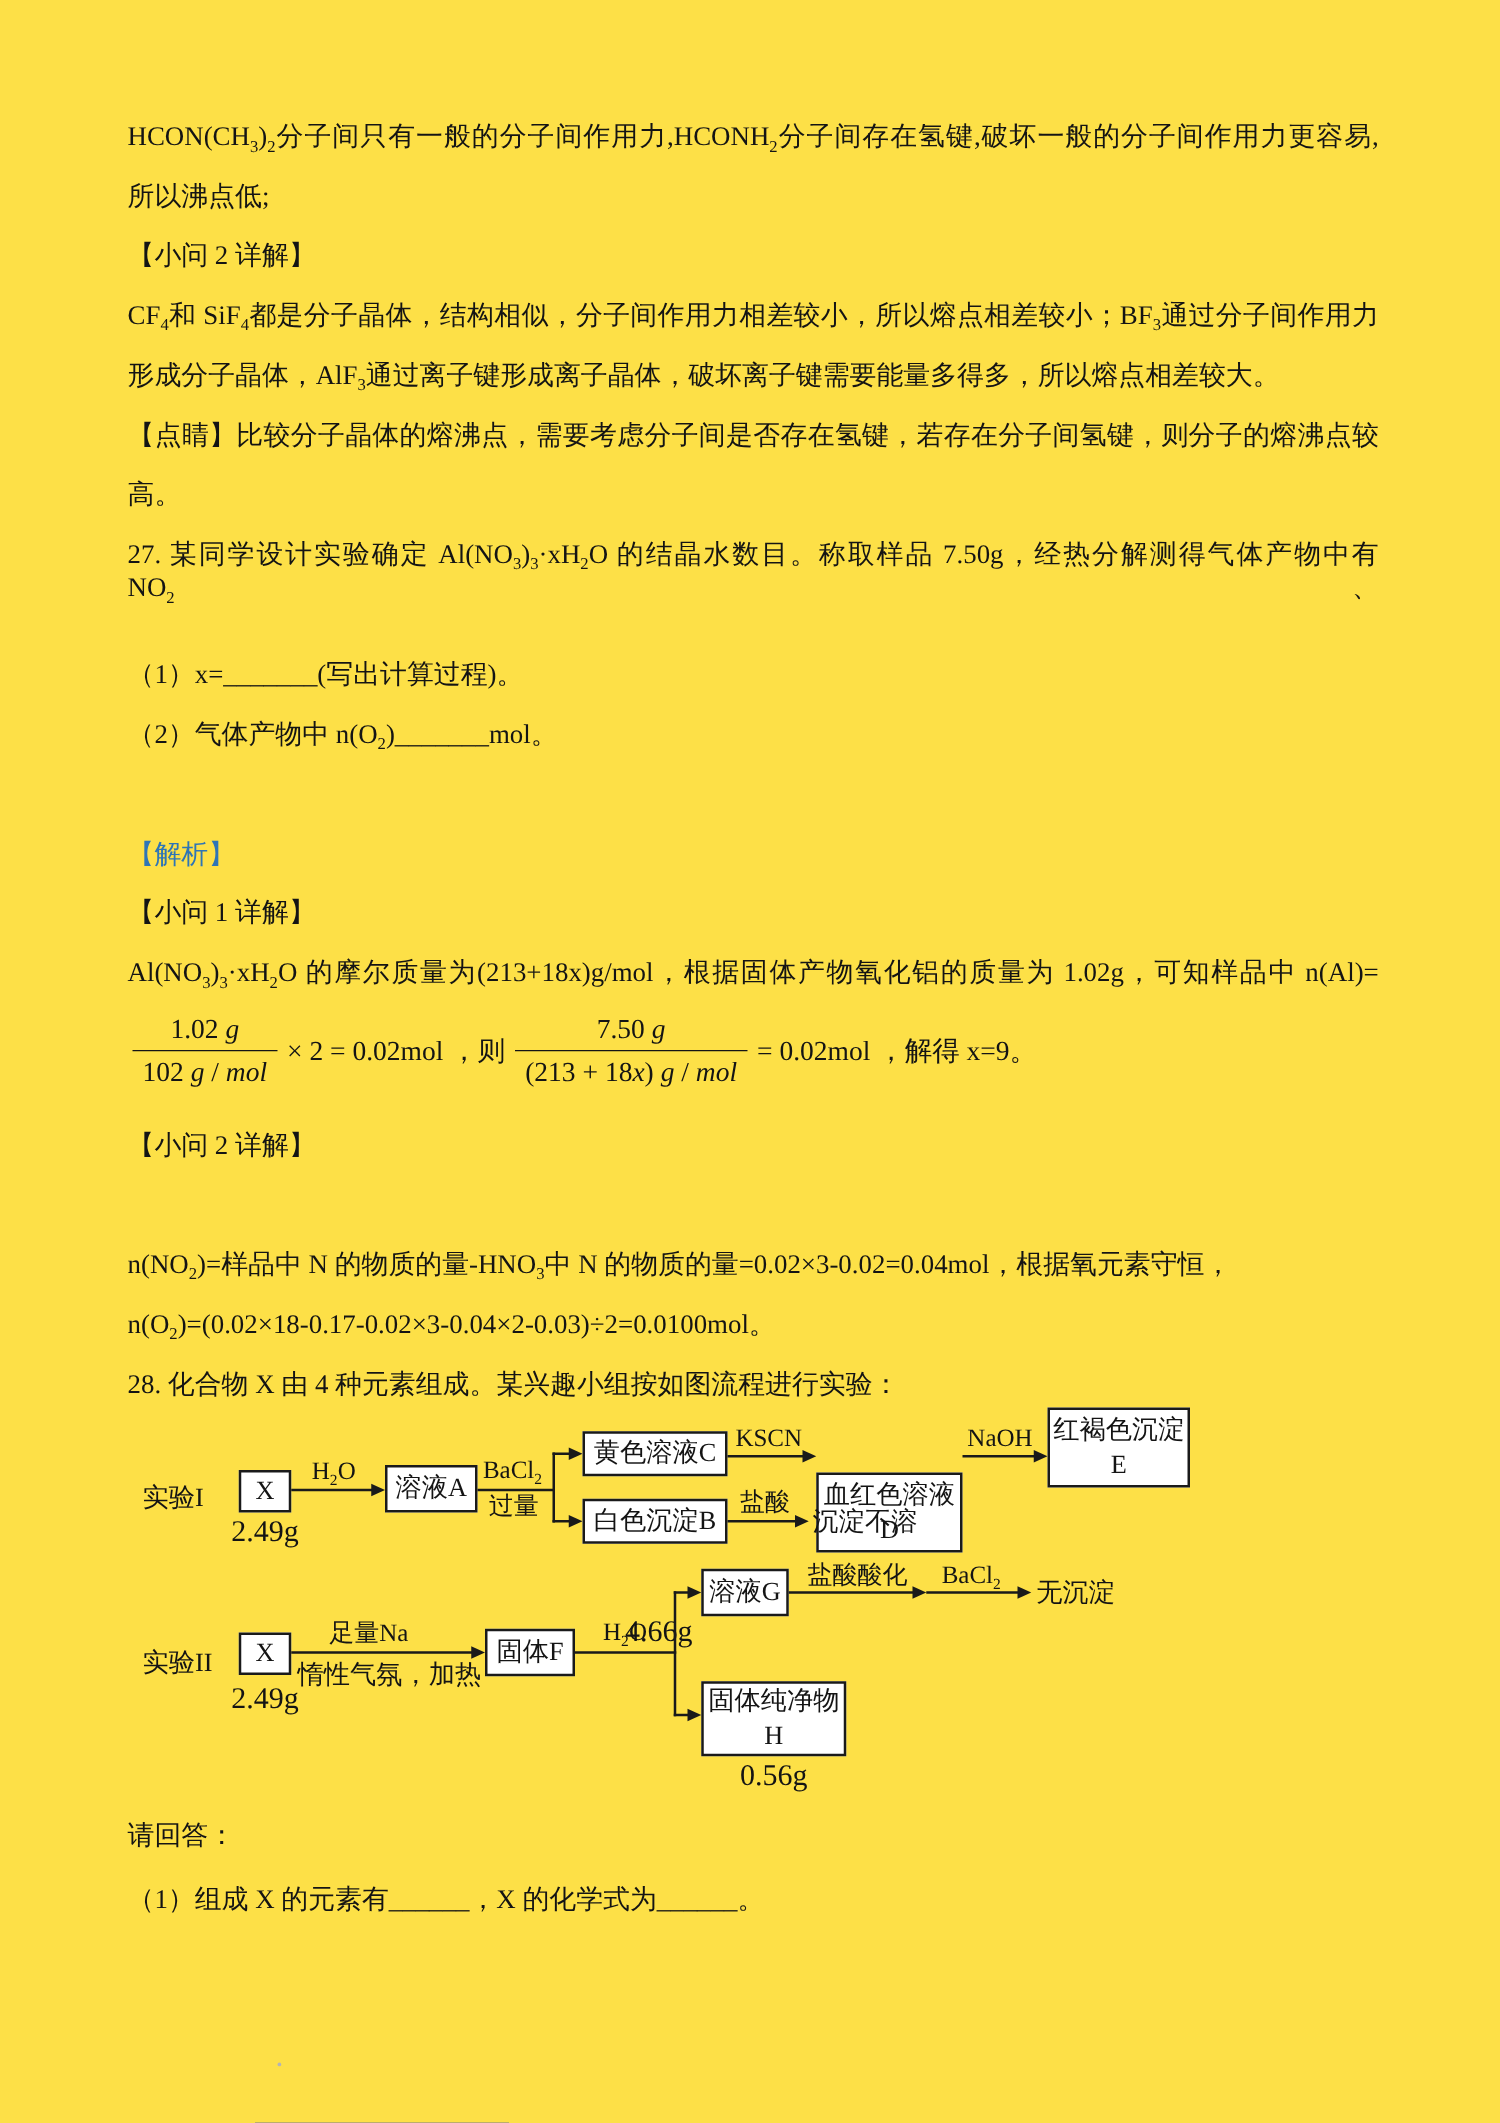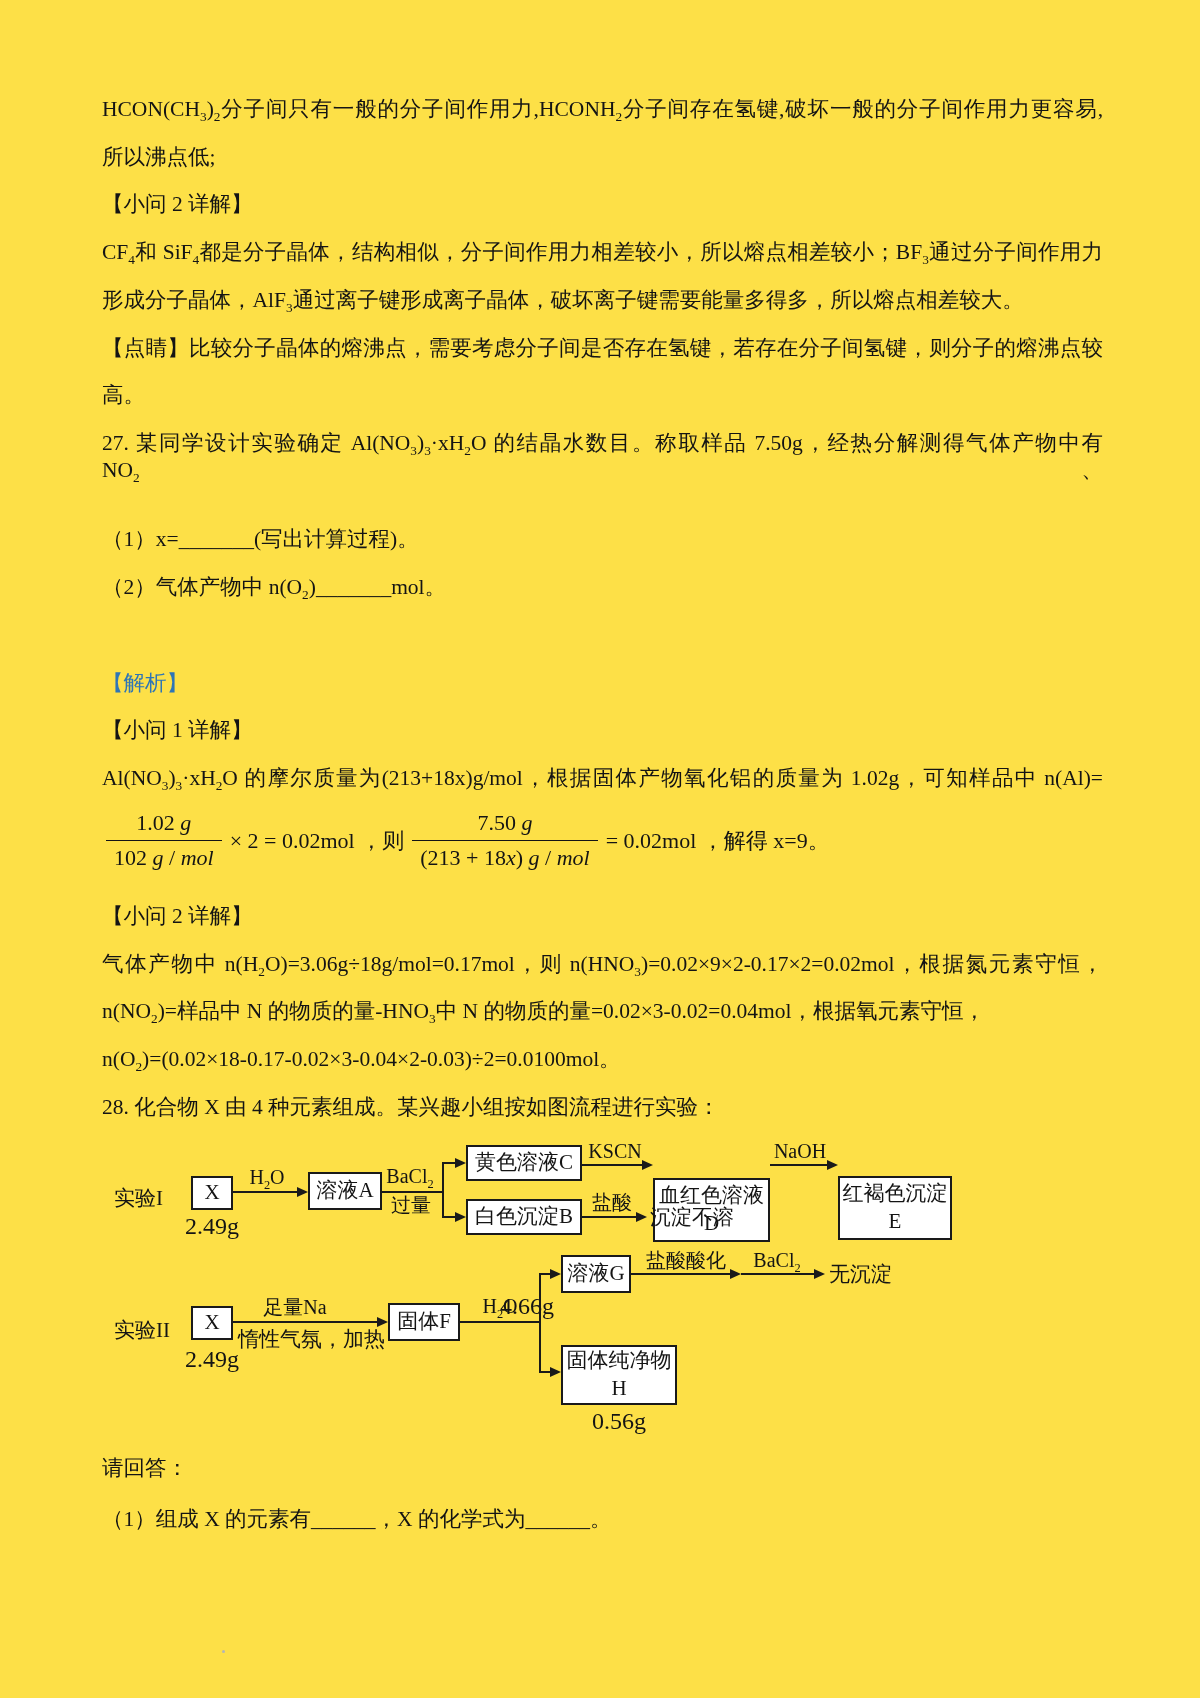--- a/index.html
+++ b/index.html
@@ -87,21 +87,20 @@
     </span>
     <span class="fmid">× 2 = 0.02mol ，则</span>
     <span class="frac">
       <span class="num">7.50 <i>g</i></span>
       <span class="den">(213 + 18<i>x</i>) <i>g</i> / <i>mol</i></span>
     </span>
     <span class="fmid">= 0.02mol ，解得 x=9。</span>
   </div>
 
   <div class="line" style="top:903px">【小问 2 详解】</div>
-  <div class="line just" style="top:951px">气体产物中 n(H<sub>2</sub>O)=3.06g÷18g/mol=0.17mol，则 n(HNO<sub>3</sub>)=0.02×9×2-0.17×2=0.02mol，根据氮元素守恒，</div>
   <div class="line" style="top:998px">n(NO<sub>2</sub>)=样品中 N 的物质的量-HNO<sub>3</sub>中 N 的物质的量=0.02×3-0.02=0.04mol，根据氧元素守恒，</div>
   <div class="line" style="top:1046px">n(O<sub>2</sub>)=(0.02×18-0.17-0.02×3-0.04×2-0.03)÷2=0.0100mol。</div>
 
   <div class="line" style="top:1094px">28. 化合物 X 由 4 种元素组成。某兴趣小组按如图流程进行实验：</div>
 
   <div class="flbl" style="left:114px;top:1186px">实验I</div>
 
   <div class="fbox" style="left:191px;top:1176px;width:42px;height:34px">
     <span>X</span>
   </div>
@@ -135,21 +134,21 @@
 
   <div class="fbox" style="left:653px;top:1178px;width:117px;height:64px">
     <span>血红色溶液</span>
     <span>D</span>
   </div>
 
   <div class="hline" style="left:770px;top:1164px;width:58px"></div>
   <div class="ahead" style="left:827px;top:1159.5px"></div>
   <div class="albl" style="left:800px;top:1140px">NaOH</div>
 
-  <div class="fbox" style="left:838px;top:1176px;width:114px;height:64px">
+  <div class="fbox" style="left:838px;top:1126px;width:114px;height:64px">
     <span>红褐色沉淀</span>
     <span>E</span>
   </div>
 
   <div class="fbox" style="left:466px;top:1199px;width:116px;height:36px">
     <span>白色沉淀B</span>
   </div>
   <div class="mass" style="left:527px;top:1293px">4.66g</div>
 
   <div class="hline" style="left:582px;top:1216px;width:55px"></div>

